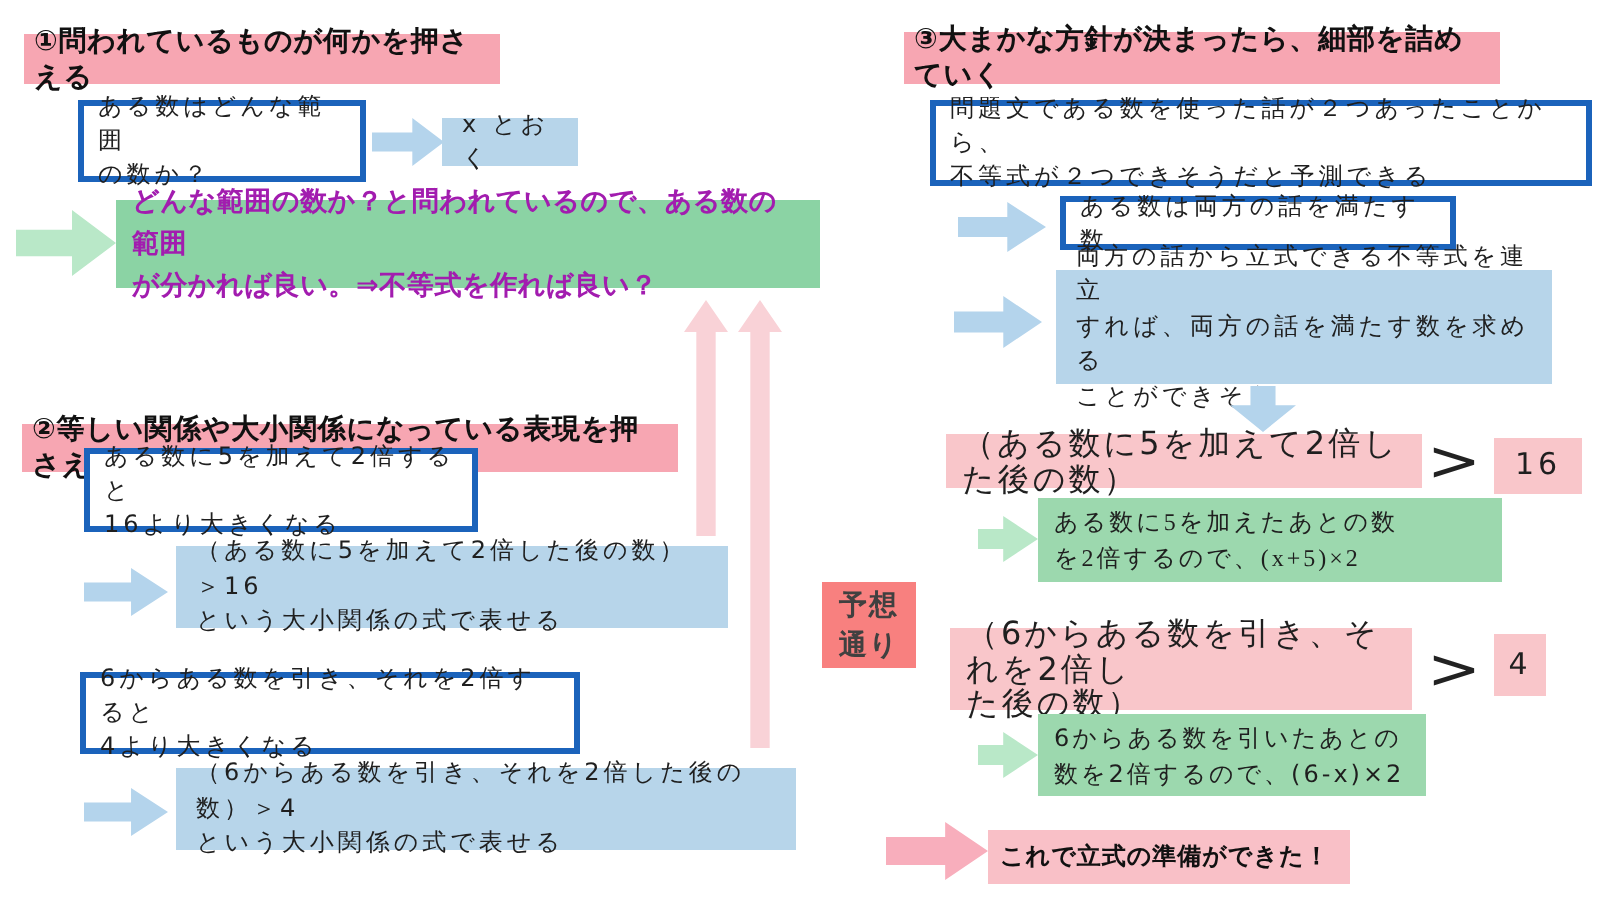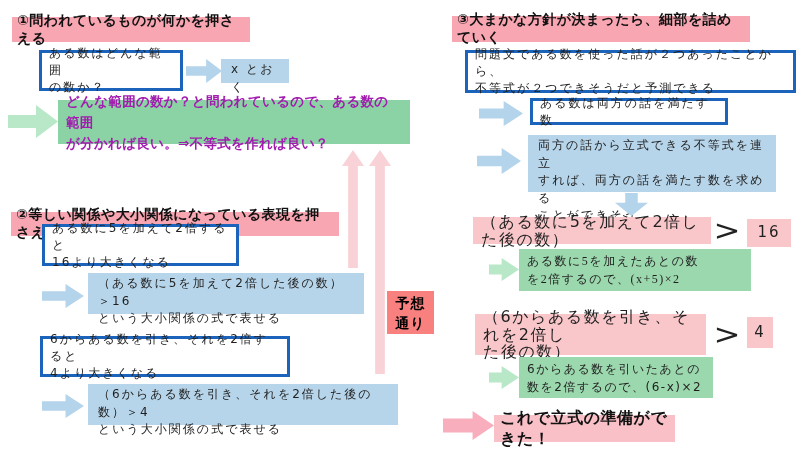--- a/index.html
+++ b/index.html
@@ -16,44 +16,44 @@
   }
   
   .bordered{
     background:#ffffff;border:3px solid #1b63bb;
     font-size:12px;letter-spacing:2px;line-height:17px;padding:2px 7px;
     display:flex;flex-direction:column;justify-content:center;
   }
   
   .bluefill{
     background:#b7d5ea;font-size:12px;letter-spacing:2px;line-height:17.5px;
-    padding:2px 10px;display:flex;flex-direction:column;
+    padding:2px 10px;display:flex;flex-direction:column;justify-content:center;
   }
   
   .greenmain{
     background:#8bd3a4;font-weight:bold;font-size:13.5px;letter-spacing:0.3px;
     line-height:21px;padding:1px 8px;display:flex;flex-direction:column;justify-content:center;color:#a21caf;
   }
   .greennote{
     background:#9cd8ae;font-size:12px;letter-spacing:1.5px;line-height:18px;
     padding:2px 8px;display:flex;flex-direction:column;justify-content:center;
   }
   
   .pinkfill{
     background:#f9c6ca;font-size:16px;letter-spacing:1.5px;line-height:17.5px;
     padding:2px 8px;display:flex;flex-direction:column;justify-content:center;
   }
   .finalbox{
-    background:#f9c0c7;font-weight:bold;font-size:16px;letter-spacing:0.5px;
+    background:#f9c0c7;font-weight:bold;font-size:12px;letter-spacing:0.5px;
     display:flex;align-items:center;padding:0 6px;color:#111;
   }
   .redbox{
     background:#f8807f;font-weight:bold;font-size:14px;letter-spacing:1px;
     line-height:20px;text-align:center;display:flex;flex-direction:column;
-    justify-content:center;color:#000000;
+    justify-content:center;color:#404040;margin-left:24px;
   }
   .op{
     font-size:28px;font-weight:400;color:#222;display:flex;align-items:center;
     justify-content:center;transform:scaleX(1.15);
   }
   .num{
     justify-content:center;align-items:center;text-align:center;
     font-size:15px;letter-spacing:2px;padding:0;
   }
   

